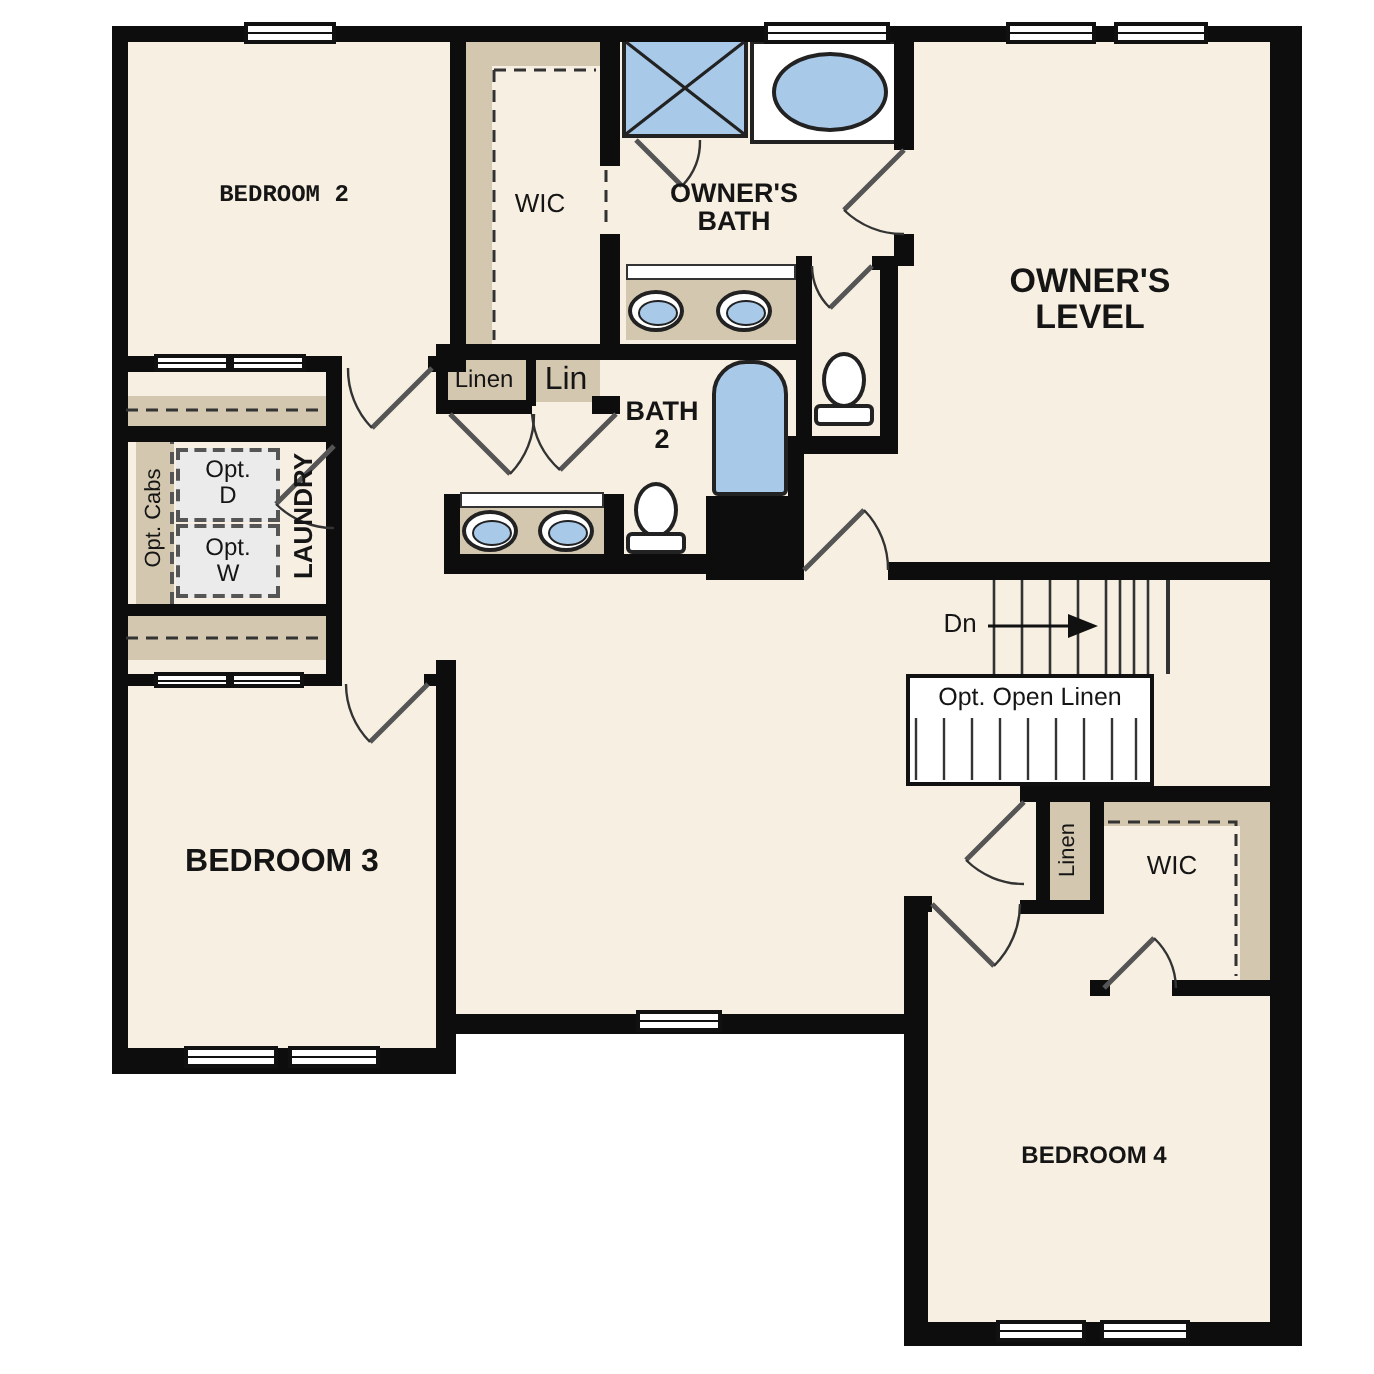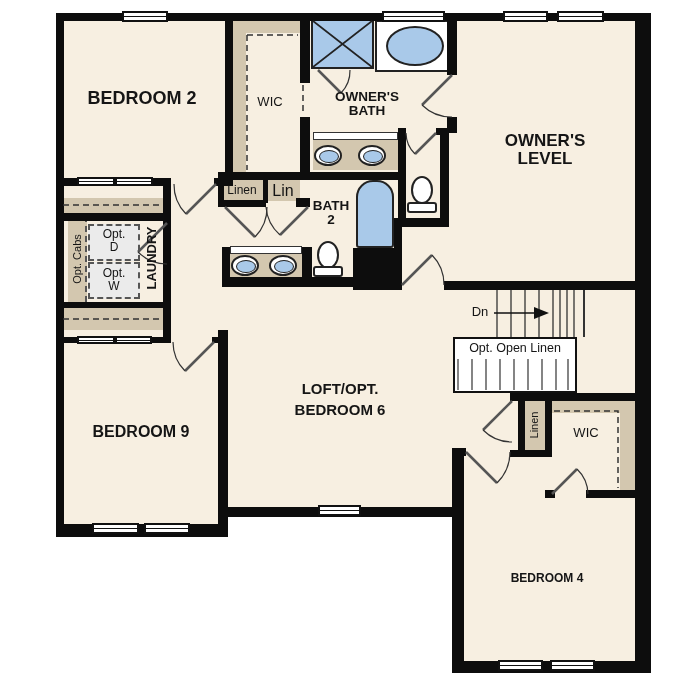--- a/index.html
+++ b/index.html
@@ -210,21 +210,21 @@
         <path d="M 512 442 A 41 41 0 0 1 483 430" stroke-width="1.2" stroke="#333"></path>
 
       <line x1="466" y1="452" x2="497" y2="483" stroke-width="2.5"></line>
         <path d="M 510 452 A 44 44 0 0 1 497 483" stroke-width="1.2" stroke="#333"></path>
 
       <line x1="552" y1="494" x2="577" y2="469" stroke-width="2.5"></line>
         <path d="M 588 494 A 36 36 0 0 0 577 469" stroke-width="1.2" stroke="#333"></path>
     </g>
   </svg>
 
-  <div class="lbl b" style="left:142px;top:98px;font-size:18px;">BEDROOM 2</div>
+  <div class="lbl b" style="left:142px;top:98px;font-size:12px;font-family:Liberation Mono, monospace;">BEDROOM 2</div>
   <div class="lbl" style="left:270px;top:102px;font-size:13px;">WIC</div>
   <div class="lbl b" style="left:367px;top:104px;font-size:13.5px;">
     <span>OWNER'S</span><br>
     <span>BATH</span>
   </div>
   <div class="lbl b" style="left:545px;top:150px;font-size:17px;">
     <span>OWNER'S</span><br>
     <span>LEVEL</span>
   </div>
   <div class="lbl" style="left:242px;top:190px;font-size:12px;">Linen</div>
@@ -236,24 +236,20 @@
   <div class="lbl rot" style="left:78px;top:259px;font-size:11px;">Opt. Cabs</div>
   <div class="lbl" style="left:114px;top:241px;font-size:12px;">
     <span>Opt.</span><br>
     <span>D</span>
   </div>
   <div class="lbl" style="left:114px;top:280px;font-size:12px;">
     <span>Opt.</span><br>
     <span>W</span>
   </div>
   <div class="lbl rot b" style="left:152px;top:258px;font-size:13px;">LAUNDRY</div>
-  <div class="lbl b" style="left:141px;top:432px;font-size:16px;">BEDROOM 9</div>
-  <div class="lbl b" style="left:340px;top:399px;font-size:15px;line-height:1.4;">
-    <span>LOFT/OPT.</span><br>
-    <span>BEDROOM 6</span>
-  </div>
+  <div class="lbl b" style="left:141px;top:432px;font-size:16px;">BEDROOM 3</div>
   <div class="lbl" style="left:480px;top:312px;font-size:13px;">Dn</div>
   <div class="lbl" style="left:515px;top:349px;font-size:12.5px;">Opt. Open Linen</div>
   <div class="lbl rot" style="left:535px;top:425px;font-size:11px;">Linen</div>
   <div class="lbl" style="left:586px;top:433px;font-size:13px;">WIC</div>
   <div class="lbl b" style="left:547px;top:578px;font-size:12px;">BEDROOM 4</div>
 
 </div>
 
 </body></html>

